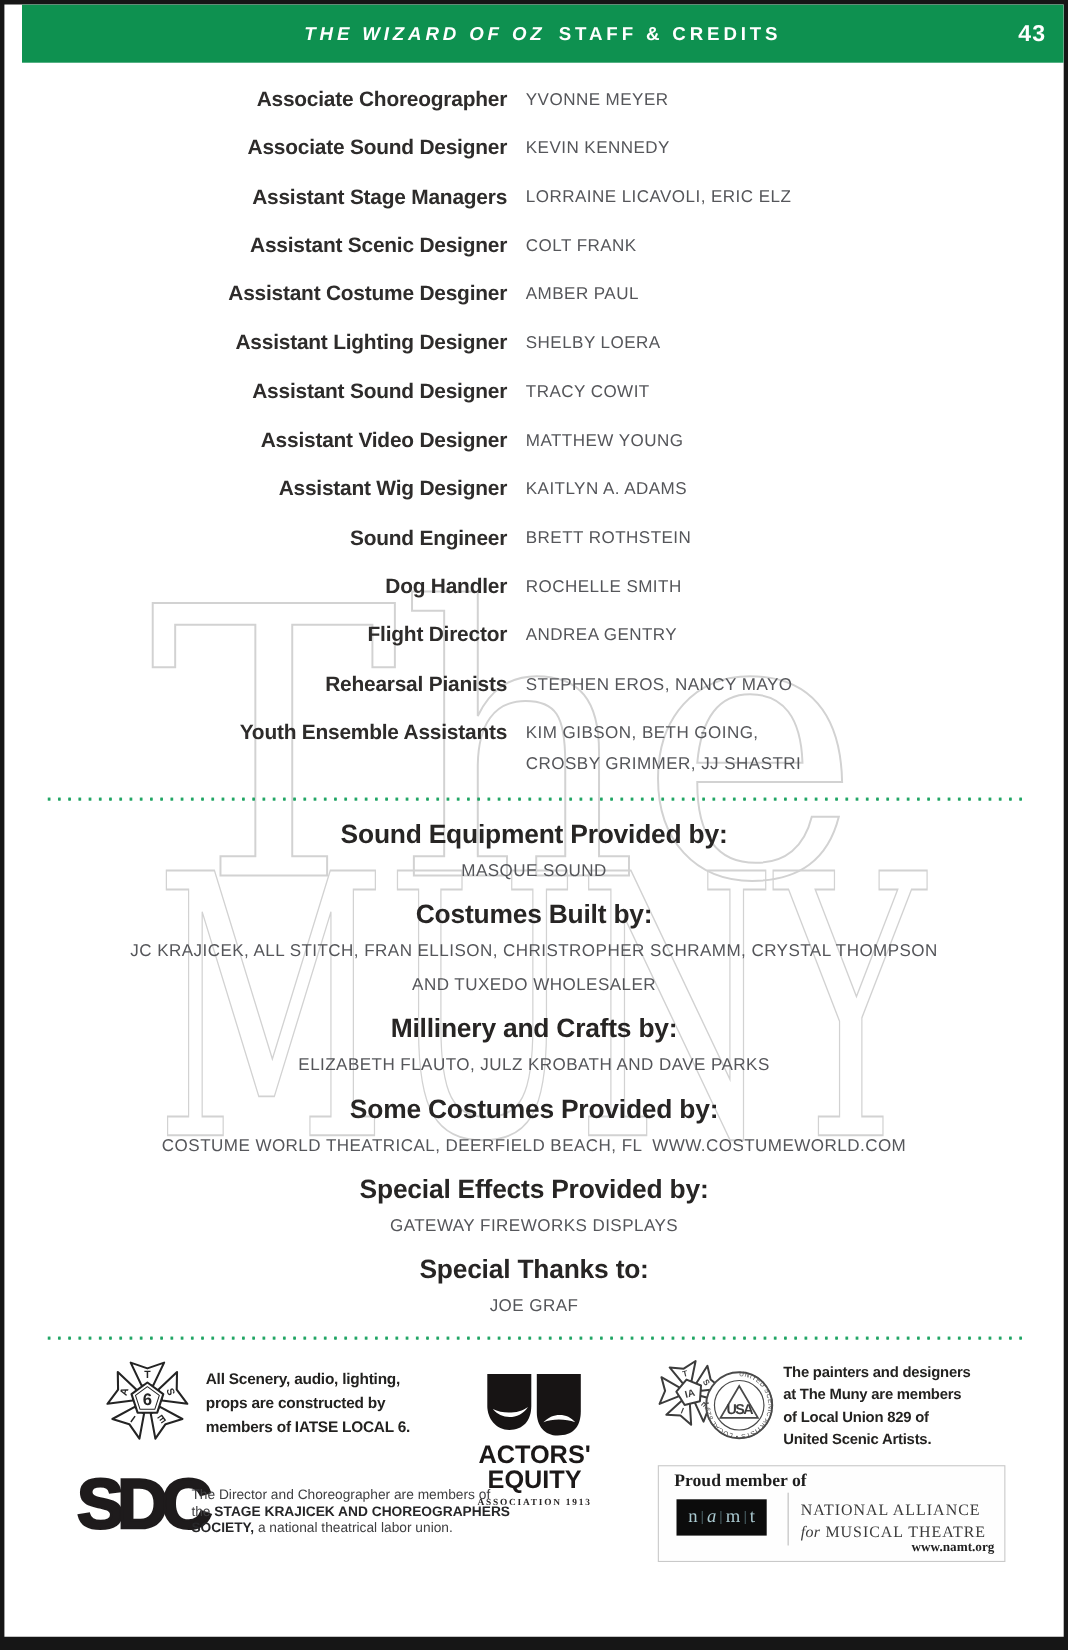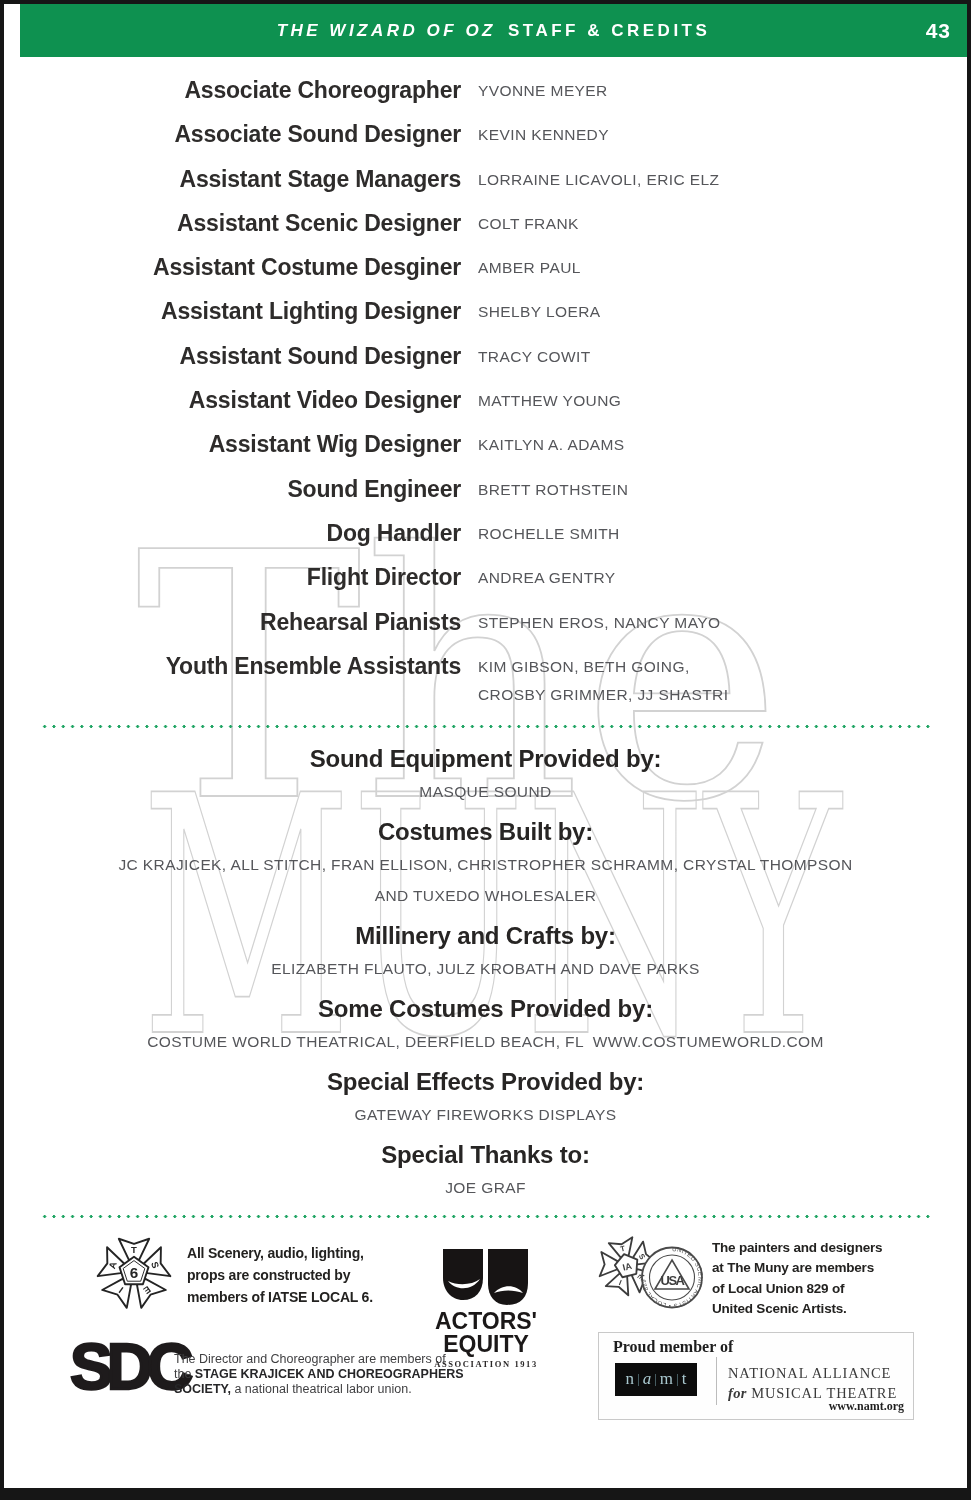--- a/index.html
+++ b/index.html
@@ -10,21 +10,21 @@
 
   
   .hdr{height:53px;background:var(--green,#0E9150);display:flex;align-items:center;justify-content:center;position:relative;margin-left:16px;}
   .hdr-title{color:#fff;font-size:17px;font-weight:700;letter-spacing:3.5px;white-space:nowrap;}
   .hdr-show{font-style:italic;margin-right:12px;}
   .hdr-page{position:absolute;right:16px;top:50%;transform:translateY(-50%);color:#fff;font-size:21px;font-weight:700;letter-spacing:1px;}
 
   
   .credits{padding-top:20px;}
   .crow{display:flex;align-items:flex-start;margin-bottom:16.5px;}
-  .role{width:457px;text-align:right;font-size:23px;font-weight:700;color:#2e2c2b;letter-spacing:-0.2px;line-height:27.8px;flex:none;}
+  .role{width:457px;text-align:right;font-size:19px;font-weight:700;color:#2e2c2b;letter-spacing:-0.2px;line-height:27.8px;flex:none;}
   .names{margin-left:17px;font-size:15.5px;color:#55565a;letter-spacing:0.4px;line-height:27.8px;}
 
   
   .divider{height:3px;margin:0 36px;background-image:radial-gradient(circle,var(--dot,#1FA463) 1.35px,rgba(0,0,0,0) 1.6px);
            background-size:9.3px 3px;background-repeat:repeat-x;background-position:left center;}
   .divider2{margin-top:8px;}
 
   
   .sections{padding-top:18px;text-align:center;}
   .sec{margin-bottom:12px;}
@@ -47,21 +47,21 @@
   .sdc-text b{color:#262628;}
   .namt-box{left:594px;top:114px;width:278px;height:86px;border:1px solid #c9c9c9;background:#fefefe;
             font-family:"Liberation Serif",serif;padding-left:36px;}
   .namt-proud{position:absolute;left:14px;top:5px;font-size:16px;font-weight:700;color:#1d1d1d;}
   .namt-sq{position:absolute;left:16px;top:30px;width:82px;height:33px;background:#0c0c0c;color:#a9c8cf;
            display:flex;align-items:center;justify-content:center;font-size:17px;}
   .namt-sq .bar{color:#64848b;font-size:13px;margin:0 3px;}
   .namt-sq .it{font-style:italic;}
   .namt-div{position:absolute;left:117px;top:24px;height:48px;width:1px;background:#bcbcbc;}
   .namt-name{position:absolute;left:129px;top:30px;color:#3a3a3a;font-size:14.5px;letter-spacing:0.9px;line-height:20px;white-space:nowrap;}
-  .namt-name .it{font-style:italic;letter-spacing:0.3px;font-weight:bold;}
+  .namt-name .it{font-style:italic;letter-spacing:0.3px;}
   .namt-url{position:absolute;right:9px;bottom:5px;font-size:12px;font-weight:700;color:#1f1f1f;}
 </style>
 </head>
 <body>
 
 <div class="page">
 
   <svg class="watermark" width="971" height="1500" viewBox="0 0 971 1500">
     <text x="455" y="792" text-anchor="middle" font-family="DejaVu Serif, serif" font-size="340" fill="none" stroke="#d2d2d2" stroke-width="1.8">The</text>
     <text x="487" y="1028" text-anchor="middle" font-family="DejaVu Serif, serif" font-size="330" textLength="700" lengthAdjust="spacingAndGlyphs" fill="none" stroke="#d2d2d2" stroke-width="1.8">MUNY</text>

